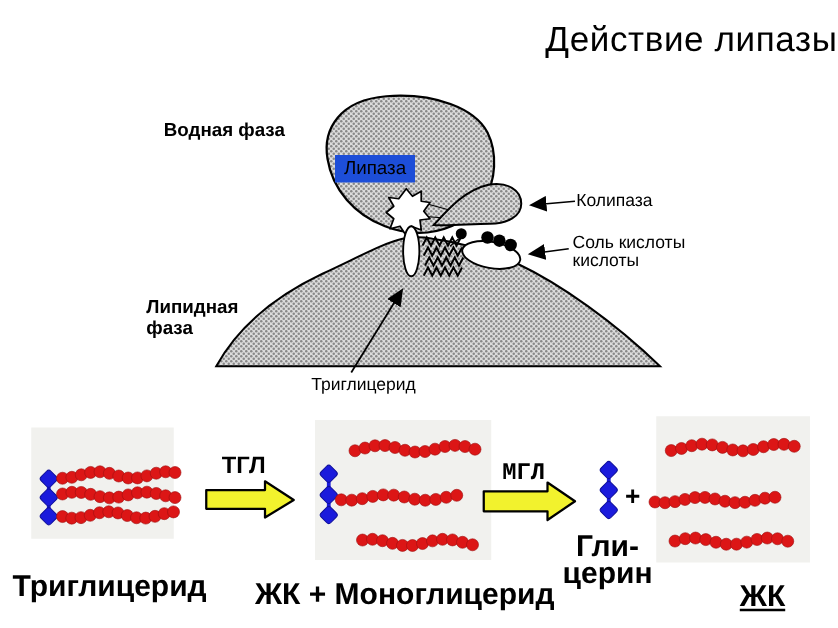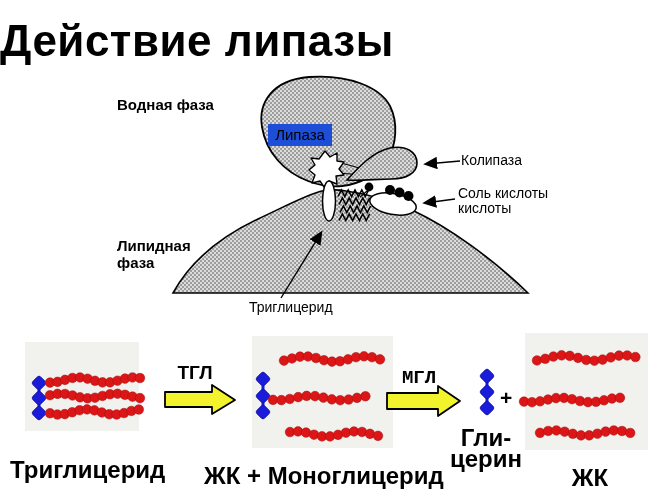--- a/index.html
+++ b/index.html
@@ -4,38 +4,38 @@
 <style>
   :root{
     --red:#dc1616; --blue:#1b1bdc; --yellow:#f2f22d;
     --panel:#f1f1ee; --ink:#000;
   }
   html,body{margin:0;padding:0;background:#fff;}
   body{width:670px;height:502px;position:relative;overflow:hidden;
        font-family:"Liberation Sans",sans-serif;color:var(--ink);}
   #gfx{position:absolute;left:0;top:0;width:670px;height:502px;}
   .lbl{position:absolute;white-space:nowrap;}
-  .title{left:0;right:0;top:16px;text-align:left;font-size:44px;font-weight:bold;letter-spacing:0.5px;}
+  .title{left:0;right:0;top:16px;text-align:right;font-size:28px;font-weight:normal;letter-spacing:0.5px;}
   .phase{font-size:15px;font-weight:bold;line-height:17px;}
-  #water-phase-label{left:117px;top:96px;}
+  #water-phase-label{left:131px;top:96px;}
   #lipid-phase-label{left:117px;top:237px;}
   #lipase-label{left:268px;top:124px;width:64px;height:22px;background:#1d4ed8;
      text-align:center;font-size:15px;line-height:22px;}
   #colipase-label{left:461px;top:152px;font-size:14px;}
   #bile-label{left:458px;top:186px;font-size:14px;line-height:15px;}
   #tg-upper-label{left:249px;top:299px;font-size:14px;}
   .enzyme{font-size:19px;font-weight:bold;text-align:center;width:70px;}
   #enzyme1-label{left:160px;top:362px;}
   #enzyme2-label{left:384px;top:367px;font-family:Liberation Mono, monospace;}
   .molname{font-size:24px;font-weight:bold;text-align:center;}
   #substrate-label{left:10px;top:456px;width:150px;}
   #intermediate-label{left:204px;top:462px;width:230px;}
   #glycerol-label{left:450px;top:427px;width:72px;line-height:21px;}
   #plus-label{left:500px;top:386px;font-size:21px;font-weight:bold;}
-  #fatty-label{left:550px;top:464px;width:80px;}
+  #fatty-label{left:570px;top:464px;width:80px;text-decoration:underline;}
 </style>
 </head>
 <body>
 
 <svg id="gfx" viewBox="0 0 670 502">
   <defs>
     <pattern id="stip" width="4" height="4" patternUnits="userSpaceOnUse">
       <rect width="4" height="4" fill="#dcdcdc"></rect>
       <circle cx="1" cy="1" r="1" fill="#888"></circle>
       <circle cx="3" cy="3" r="1" fill="#888"></circle>

